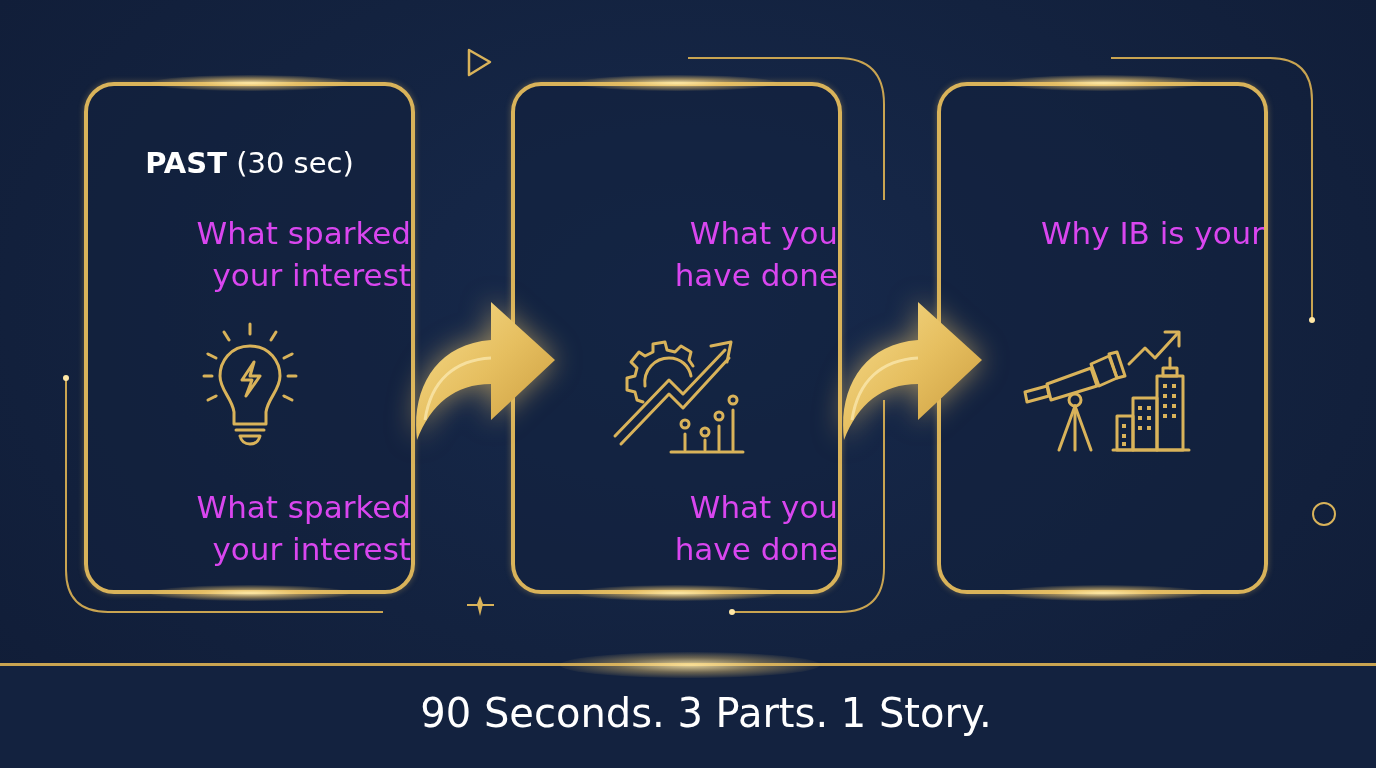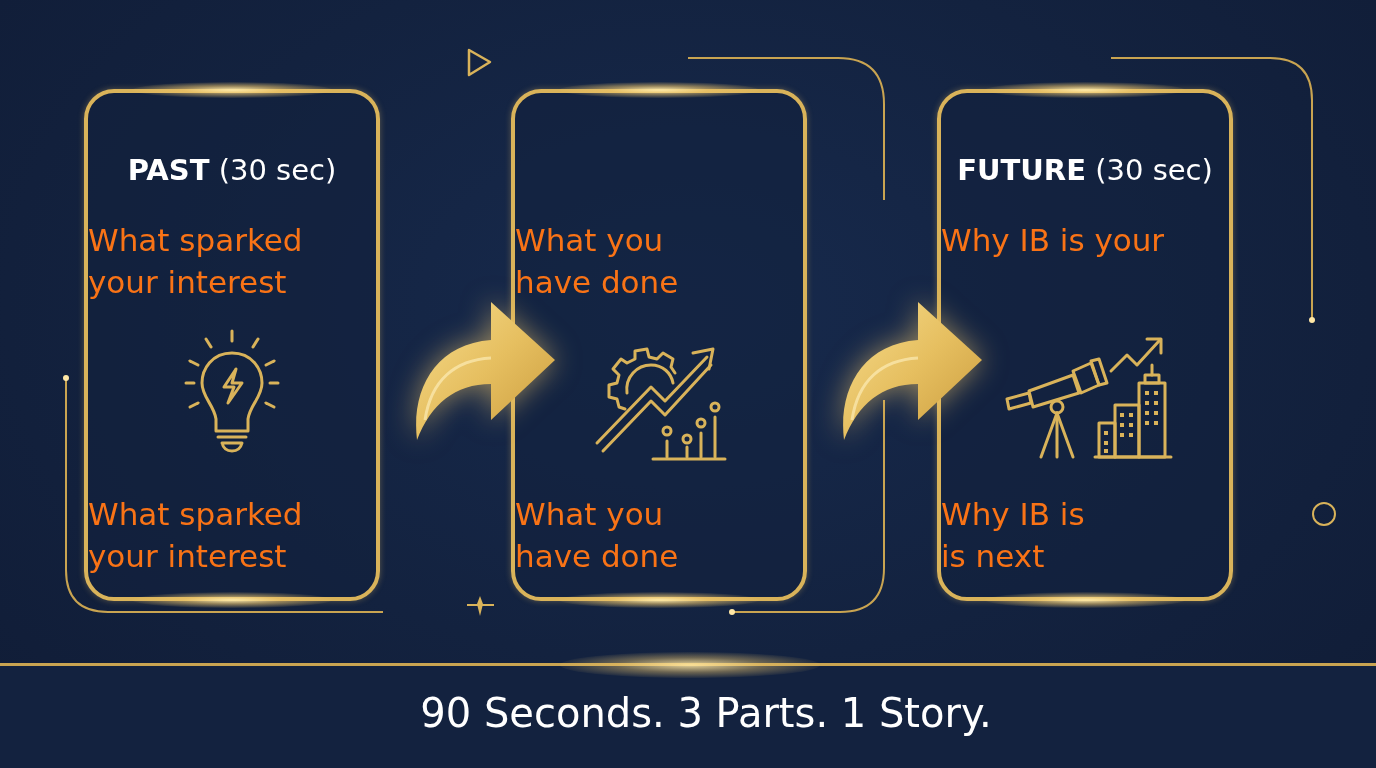--- a/index.html
+++ b/index.html
@@ -1,25 +1,25 @@
 <!DOCTYPE html>
 <html><head>
 <meta charset="utf-8">
 <style>
   html,body{margin:0;padding:0;}
   body{width:1376px;height:768px;overflow:hidden;background:#13213f;position:relative;font-family:"DejaVu Sans","Liberation Sans",sans-serif;}
   .bg{position:absolute;inset:0;background:radial-gradient(ellipse at 50% 40%,#172a4d 0%,#13223f 55%,#101c36 100%);}
-  .card{position:absolute;top:89px;width:296px;height:512px;border:4px solid #d9b35a;border-radius:30px;box-sizing:border-box;background:rgba(18,33,62,0.6);box-shadow:0 0 6px rgba(230,190,100,0.35);}
+  .card{position:absolute;top:82px;width:331px;height:512px;border:4px solid #d9b35a;border-radius:30px;box-sizing:border-box;background:rgba(18,33,62,0.6);box-shadow:0 0 6px rgba(230,190,100,0.35);}
   .card .glow-top,.card .glow-bot{position:absolute;left:50%;width:200px;height:16px;margin-left:-100px;border-radius:50%;background:radial-gradient(ellipse at center,rgba(255,235,170,0.95) 0%,rgba(240,200,110,0.55) 35%,rgba(240,200,110,0) 75%);pointer-events:none;}
   .card .glow-top{top:-11px;}
   .card .glow-bot{bottom:-11px;}
   .title{position:absolute;top:60px;left:0;right:0;text-align:center;color:#ffffff;font-size:29px;white-space:nowrap;}
   .title b{font-weight:bold;}
   .title span.dur{font-weight:normal;}
-  .text{position:absolute;left:0;right:0;text-align:left;color:#f97316;font-size:31px;line-height:42px;}
+  .text{position:absolute;left:0;right:0;text-align:right;color:#d946ef;font-size:31px;line-height:42px;}
   .text.top{top:126px;}
   .text.bot{top:400px;}
   .icon{position:absolute;left:50%;top:234px;width:140px;height:140px;margin-left:-70px;}
   .arrow{position:absolute;width:170px;height:170px;filter:drop-shadow(0 0 14px rgba(255,210,110,0.55));}
   .deco{position:absolute;}
   .footer-line{position:absolute;left:0;right:0;top:663px;height:3px;background:#c9a451;}
   .footer-glow{position:absolute;left:560px;top:652px;width:260px;height:26px;border-radius:50%;background:radial-gradient(ellipse at center,rgba(255,230,160,0.9) 0%,rgba(240,200,110,0.4) 40%,rgba(240,200,110,0) 75%);}
   .footer{position:absolute;left:0;right:0;top:666px;height:102px;background:#13223f;}
   .tagline{position:absolute;left:0;right:0;top:690px;text-align:center;color:#ffffff;font-size:40px;margin-left:36px;}
 </style>
@@ -103,21 +103,20 @@
   </svg>
   <div class="text bot">
     <div>What you</div>
     <div>have done</div>
   </div>
 </div>
 
 <div class="card" style="left:937px;">
   <div class="glow-top"></div>
   <div class="glow-bot"></div>
-  <div class="title"><b>FUTURE</b> <span class="dur">(30 sec)</span></div>
   <div class="text top">
     <div>Why IB is your</div>
   </div>
   <svg class="icon" viewBox="0 0 180 140" style="width:180px;margin-left:-90px;" fill="none" stroke="#d9b35a" stroke-width="3" stroke-linecap="round" stroke-linejoin="round">
     <path d="M14 82 L12 72 L34 66 L36 76 Z"></path>
     <path d="M34 64 L78 48 L84 66 L38 80 Z"></path>
     <path d="M78 44 L96 36 L104 58 L86 66 Z"></path>
     <path d="M96 34 L104 32 L112 56 L104 58 Z"></path>
     <circle cx="62" cy="80" r="6"></circle>
     <line x1="62" y1="86" x2="46" y2="130"></line>
@@ -144,24 +143,20 @@
       <rect x="150" y="64" width="4" height="4"></rect>
         <rect x="159" y="64" width="4" height="4"></rect>
       <rect x="150" y="74" width="4" height="4"></rect>
         <rect x="159" y="74" width="4" height="4"></rect>
       <rect x="150" y="84" width="4" height="4"></rect>
         <rect x="159" y="84" width="4" height="4"></rect>
       <rect x="150" y="94" width="4" height="4"></rect>
         <rect x="159" y="94" width="4" height="4"></rect>
     </g>
   </svg>
-  <div class="text bot">
-    <div>Why IB is</div>
-    <div>is next</div>
-  </div>
 </div>
 
 <svg class="arrow" viewBox="0 0 170 170" style="left:395px;top:280px;">
   <defs>
     <linearGradient id="ag1" x1="0" y1="0" x2="1" y2="1">
       <stop offset="0" stop-color="#f7dd8e"></stop>
       <stop offset="0.5" stop-color="#e6bf60"></stop>
       <stop offset="1" stop-color="#c99a3c"></stop>
     </linearGradient>
   </defs>

